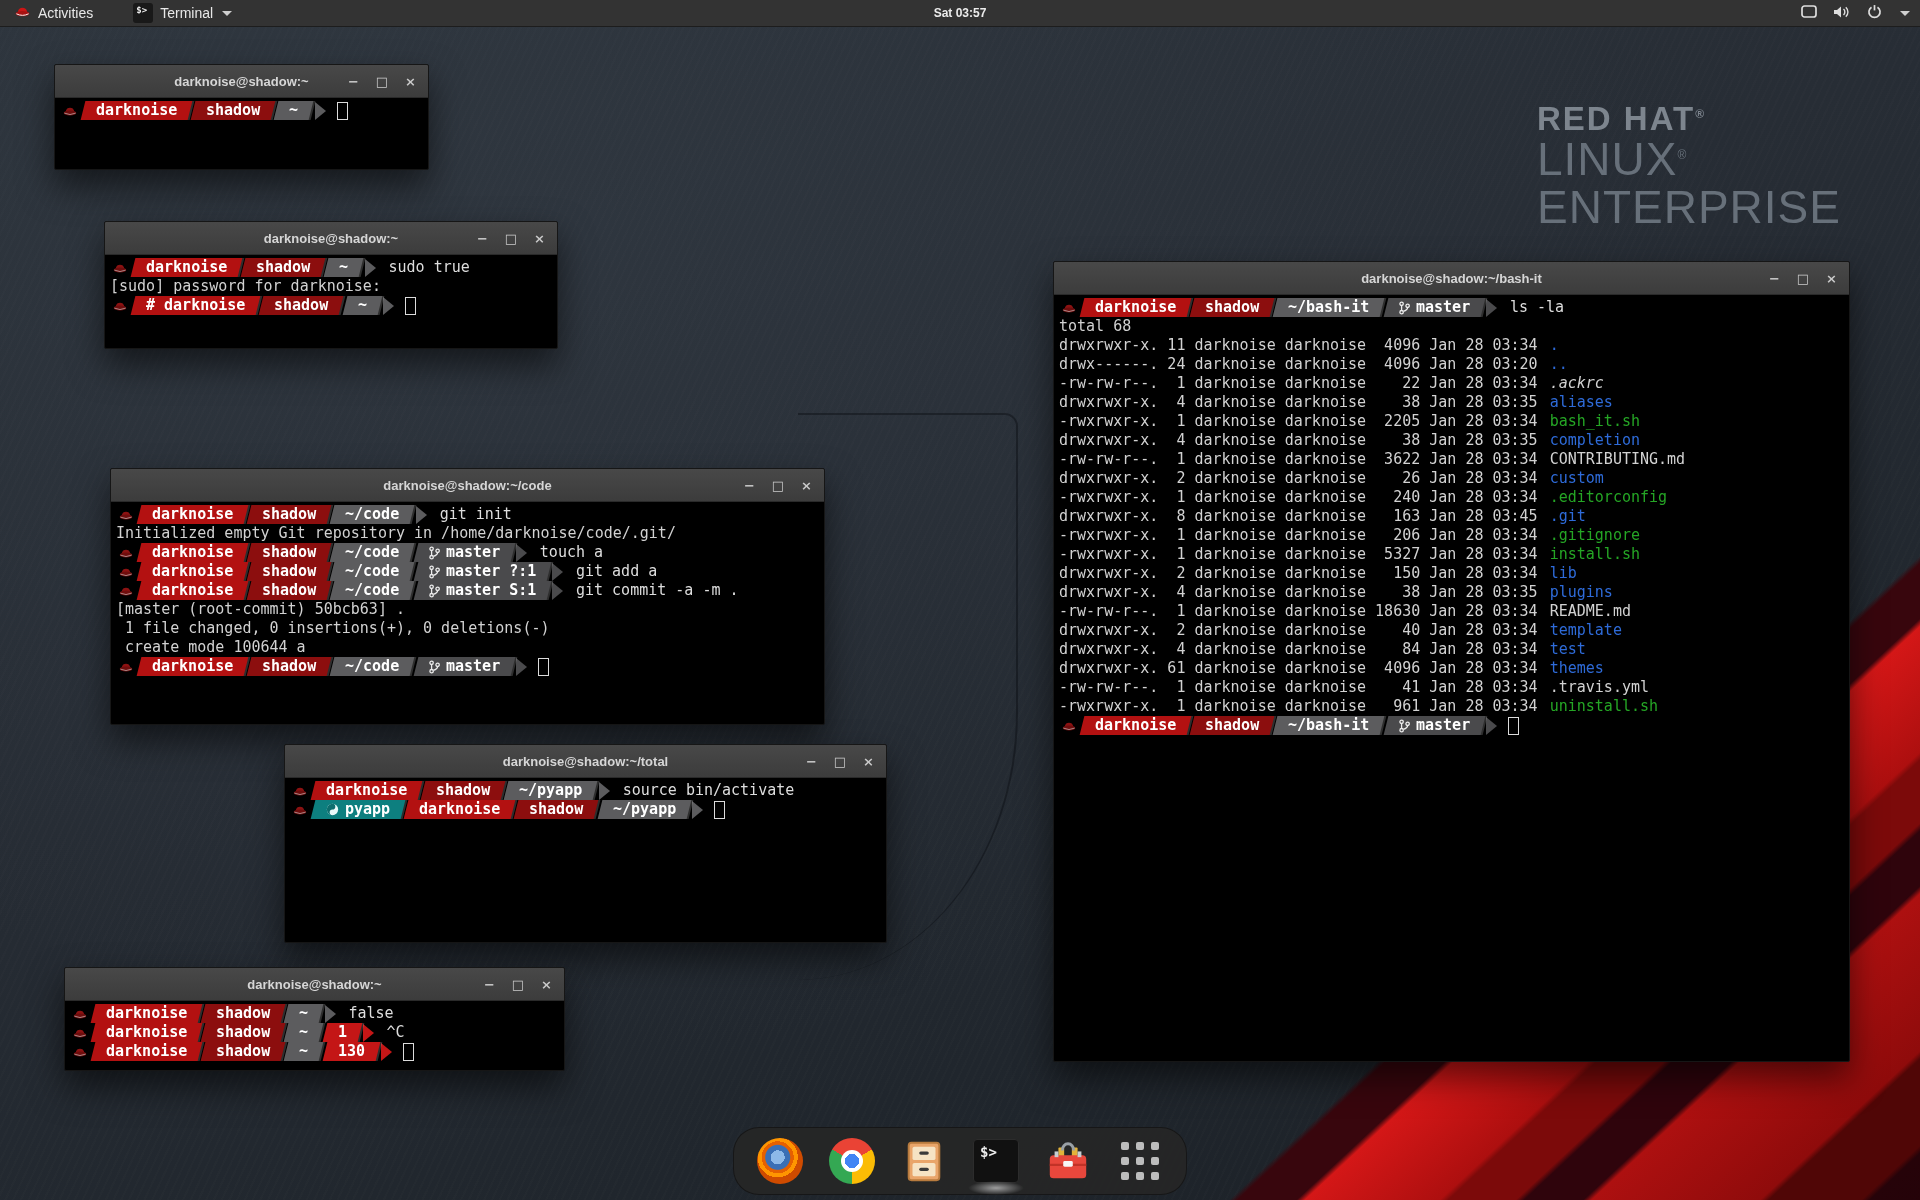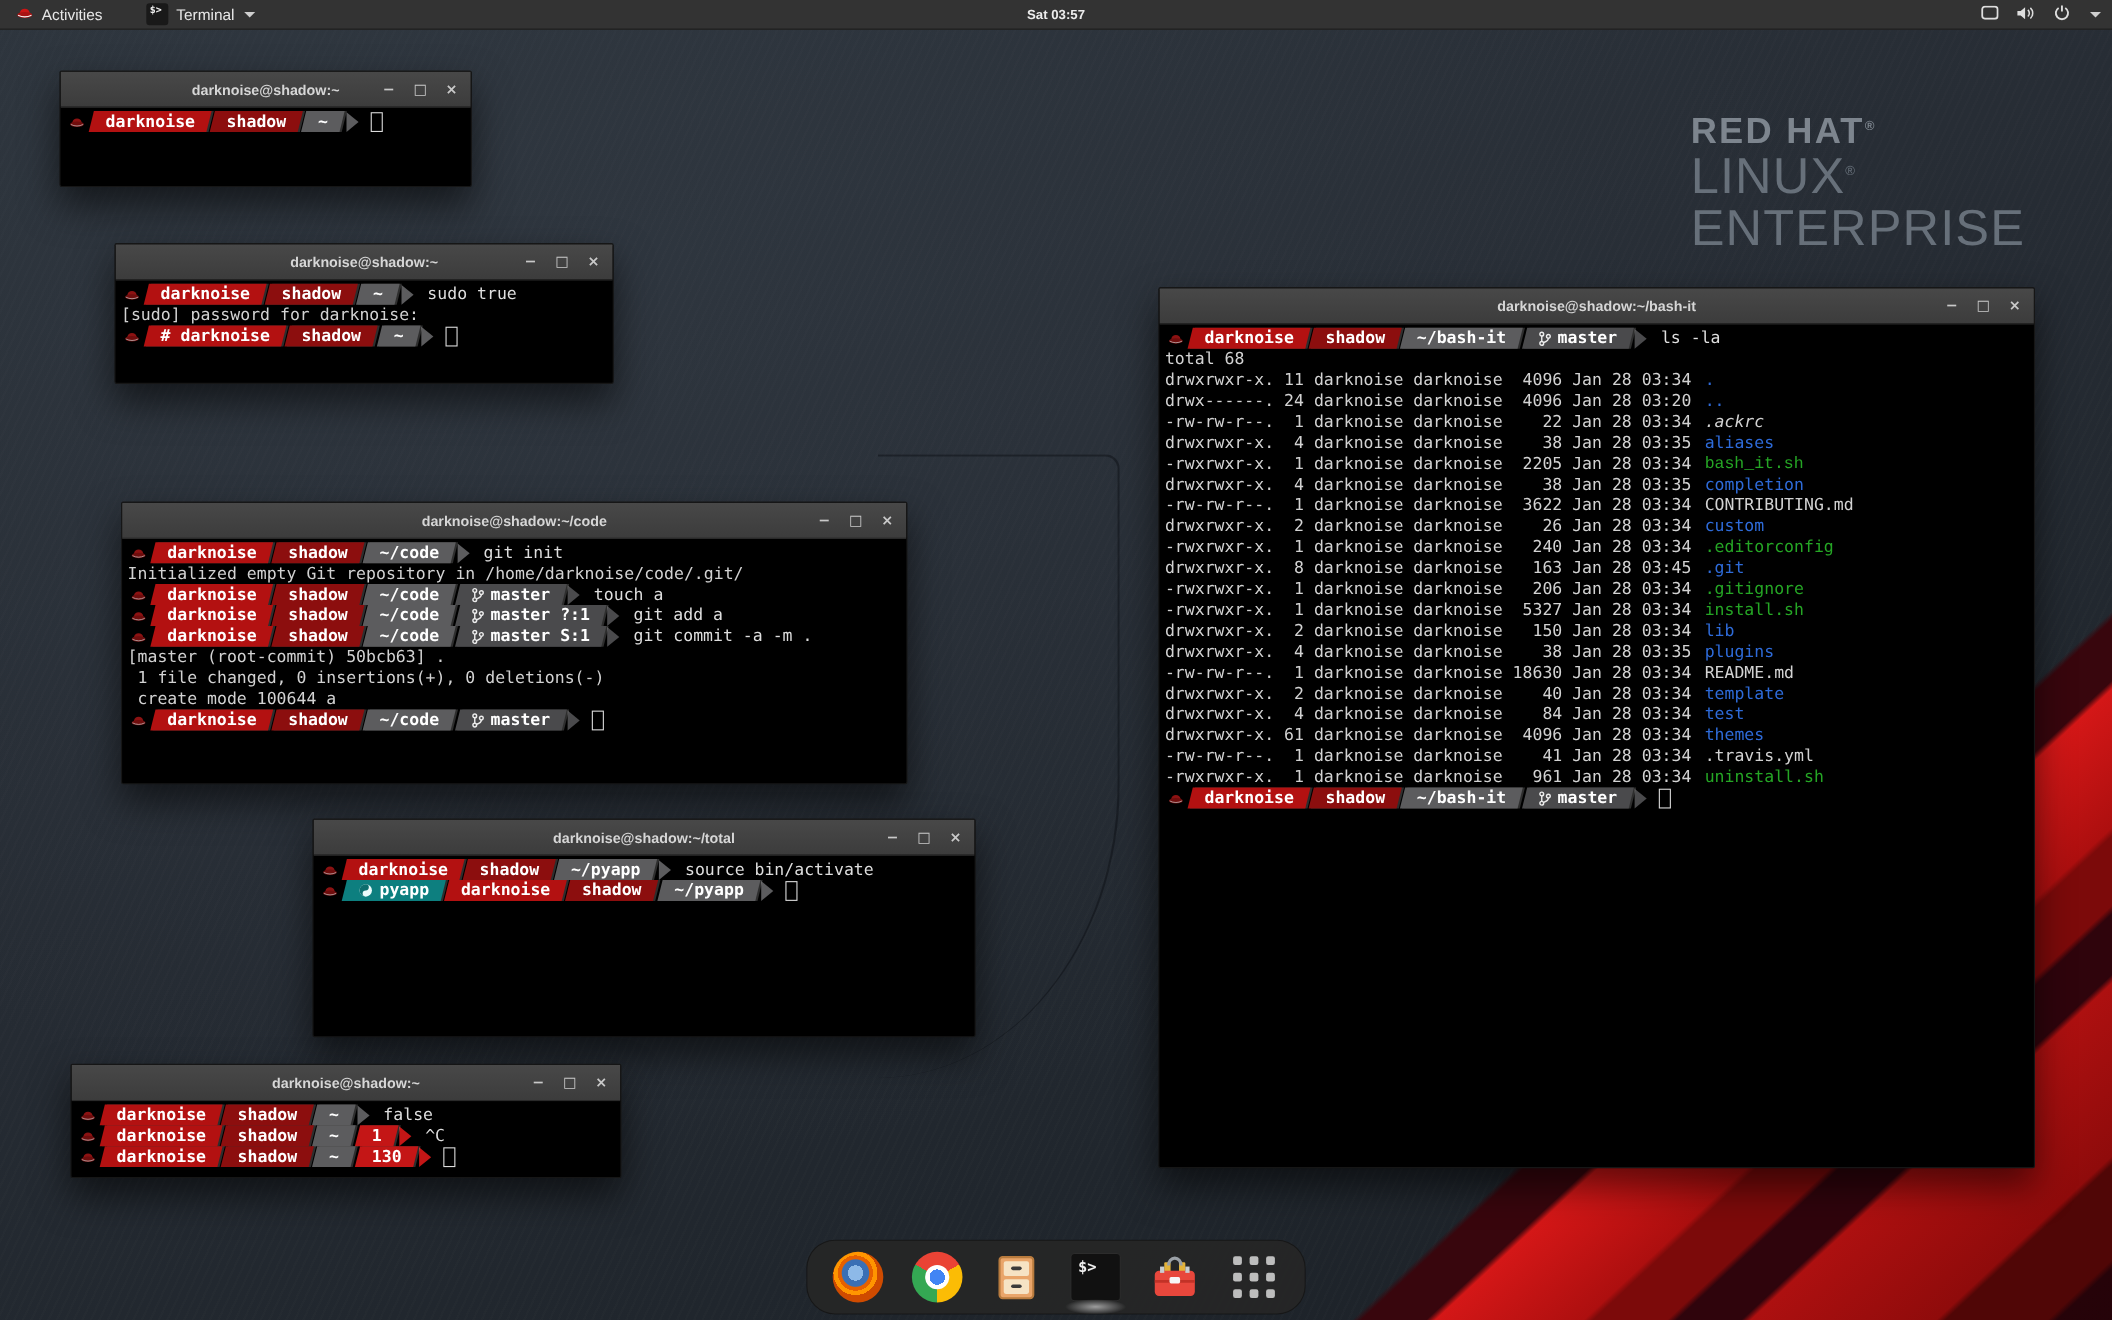--- a/index.html
+++ b/index.html
@@ -54,21 +54,21 @@
     box-shadow:2px 0 0 rgba(255,255,255,0.18);flex:none;}
   .pseg .un{display:flex;align-items:center;gap:6px;transform:skewX(14deg);font-weight:bold;color:#fff;white-space:pre;}
   .parrow{align-self:center;width:0;height:0;border-top:9.5px solid transparent;border-bottom:9.5px solid transparent;
     border-left:11px solid #5c5c5e;margin-right:4px;flex:none;}
   .cmd{align-self:center;margin-left:9px;color:#dedede;white-space:pre;}
   .ttxt{align-self:center;white-space:pre;padding-left:3px;}
   .cursor{align-self:center;width:9px;height:16px;border:1px solid #dcdcdc;margin-left:7px;flex:none;}
   
   #w1{left:54px;top:64px;width:373px;height:104px;}
   #w2{left:104px;top:221px;width:452px;height:126px;}
-  #w3{left:110px;top:456px;width:713px;height:255px;}
+  #w3{left:110px;top:468px;width:713px;height:255px;}
   #w4{left:284px;top:744px;width:601px;height:197px;}
   #w5{left:64px;top:967px;width:499px;height:102px;}
   #w6{left:1053px;top:261px;width:795px;height:799px;}
   
   .dock{position:absolute;left:50%;bottom:5px;transform:translateX(-50%);z-index:40;
     background:rgba(38,38,38,0.92);border:1px solid rgba(0,0,0,0.4);border-radius:26px;
     padding:9px 22px;display:flex;gap:24px;align-items:center;}
   .dicon{width:48px;height:48px;position:relative;display:flex;align-items:center;justify-content:center;}
   .firefox{width:46px;height:46px;border-radius:50%;
     background:radial-gradient(circle at 45% 42%, #8db9e8 0 7px, #3a6fb5 7px 12px, #e66000 13px 16px, #ff9500 16px 20px, #cf4b00 20px 23px);}
@@ -566,21 +566,21 @@
         <div class="tline">
           <span class="ttxt" style="color: rgb(210, 210, 210);">-rw-rw-r--.  1 darknoise darknoise    22 Jan 28 03:34 </span>
           <span class="ttxt" style="color: rgb(210, 210, 210); font-style: italic;">.ackrc</span>
         </div>
         <div class="tline">
           <span class="ttxt" style="color: rgb(210, 210, 210);">drwxrwxr-x.  4 darknoise darknoise    38 Jan 28 03:35 </span>
           <span class="ttxt" style="color: rgb(46, 107, 217);">aliases</span>
         </div>
         <div class="tline">
           <span class="ttxt" style="color: rgb(210, 210, 210);">-rwxrwxr-x.  1 darknoise darknoise  2205 Jan 28 03:34 </span>
-          <span class="ttxt" style="color: rgb(37, 166, 37); font-family: Liberation Mono, monospace;">bash_it.sh</span>
+          <span class="ttxt" style="color: rgb(37, 166, 37);">bash_it.sh</span>
         </div>
         <div class="tline">
           <span class="ttxt" style="color: rgb(210, 210, 210);">drwxrwxr-x.  4 darknoise darknoise    38 Jan 28 03:35 </span>
           <span class="ttxt" style="color: rgb(46, 107, 217);">completion</span>
         </div>
         <div class="tline">
           <span class="ttxt" style="color: rgb(210, 210, 210);">-rw-rw-r--.  1 darknoise darknoise  3622 Jan 28 03:34 </span>
           <span class="ttxt" style="color: rgb(210, 210, 210);">CONTRIBUTING.md</span>
         </div>
         <div class="tline">

